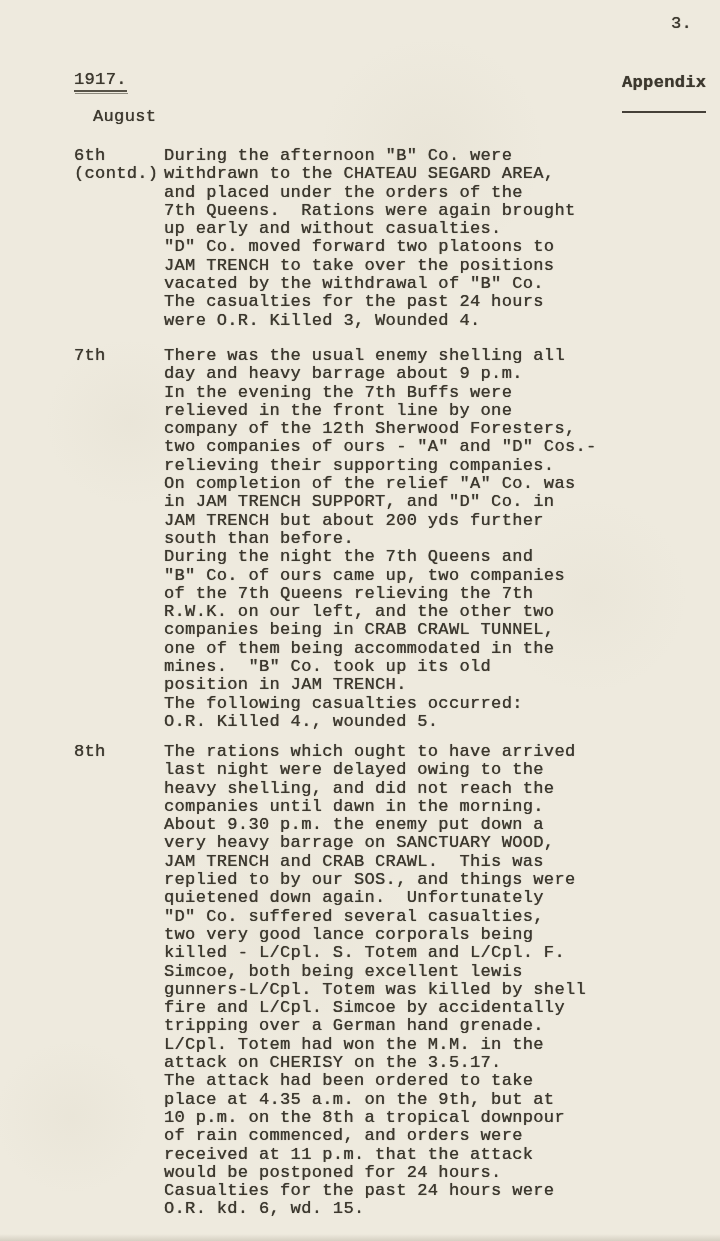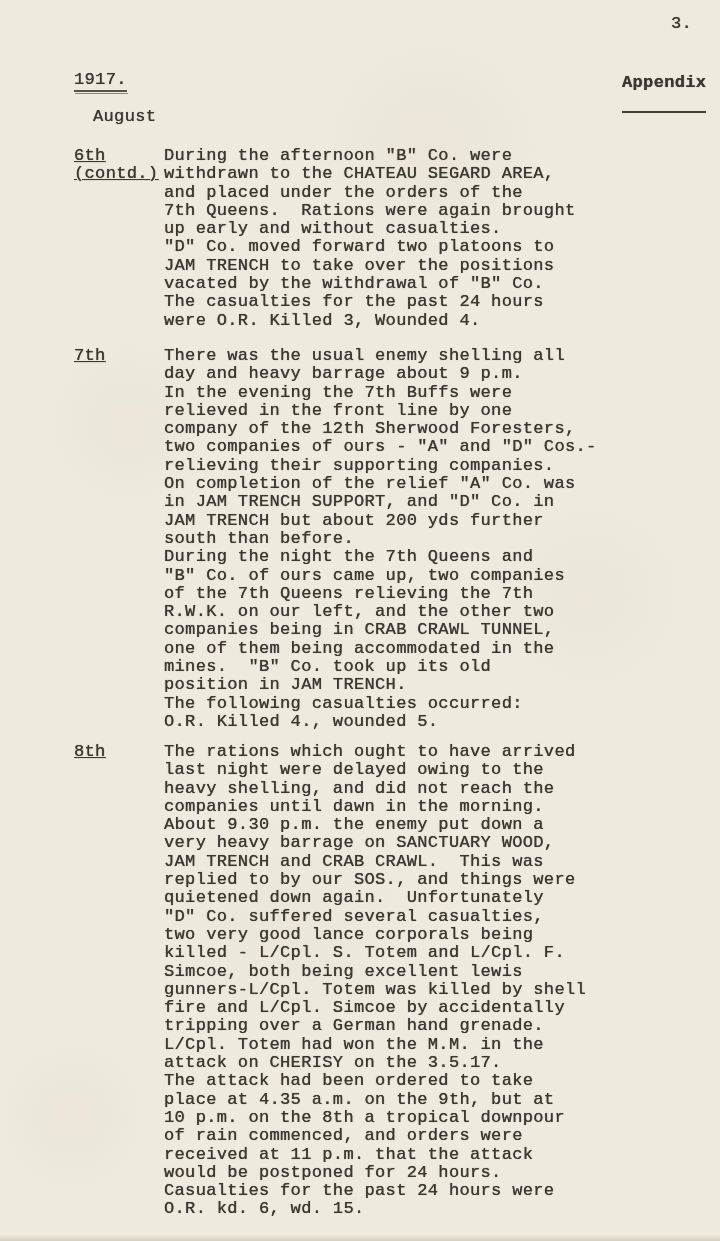--- a/index.html
+++ b/index.html
@@ -80,21 +80,20 @@
   }
   .entry {
     position: absolute;
     left: 0;
     width: 720px;
   }
   .entry-date {
     position: absolute;
     left: 74px;
     top: 0;
-    text-decoration: underline;
   }
   .entry-body {
     position: absolute;
     left: 164px;
     top: 0;
     width: 420px;
   }
   .entry-6th  { top: 147px; }
   .entry-7th  { top: 347px; }
   .entry-8th  { top: 743px; }

